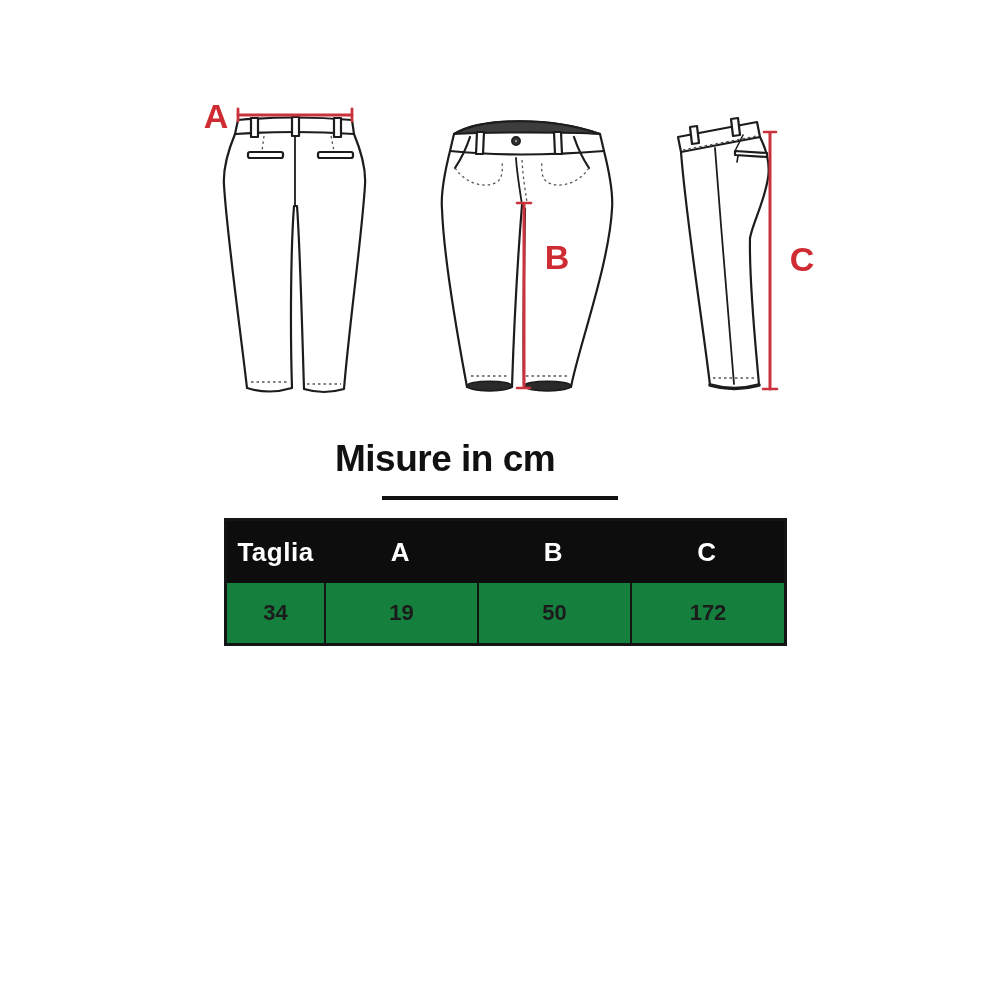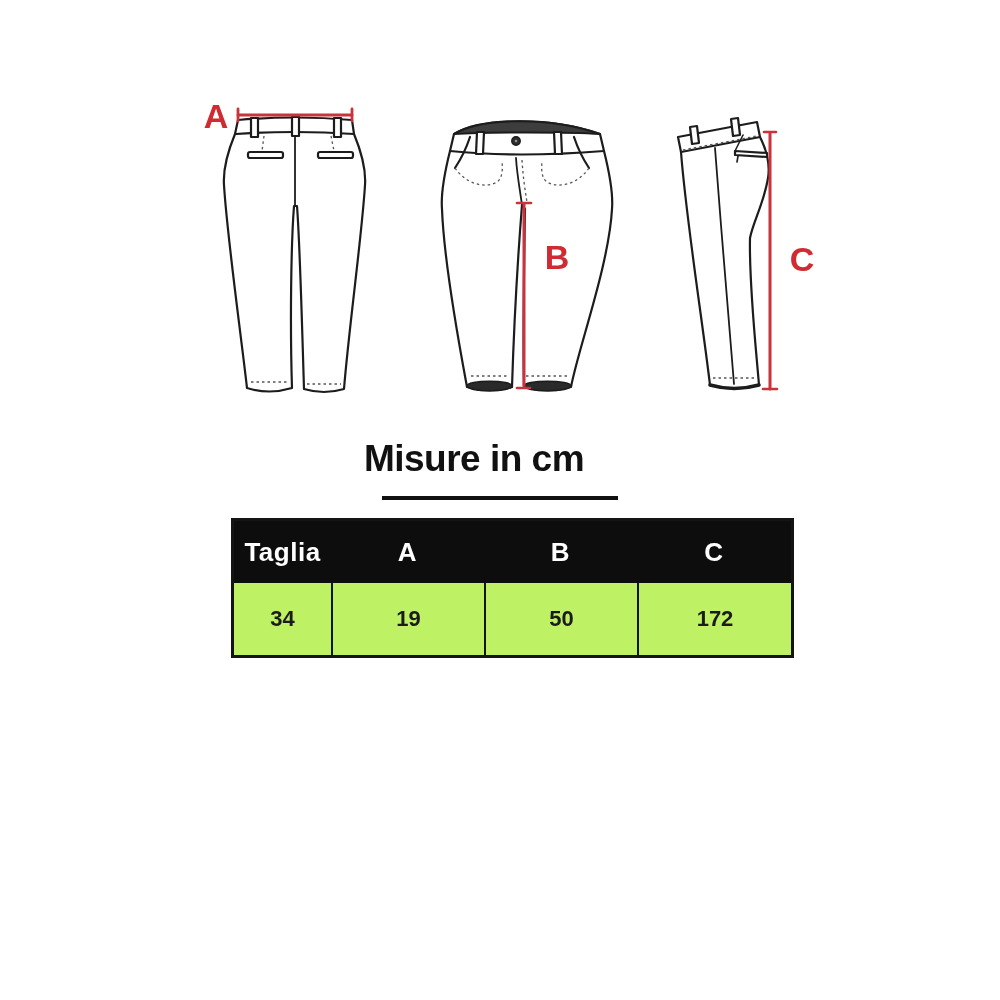--- a/index.html
+++ b/index.html
@@ -13,32 +13,32 @@
   #front-view{left:430px;top:105px;}
   #side-view{left:655px;top:108px;}
   .measure-letter{
     position:absolute;color:#cf2b32;font-weight:800;font-size:34px;line-height:1;
     text-align:center;width:36px;letter-spacing:0;
   }
   #letter-a{left:198px;top:99px;}
   #letter-b{left:539px;top:240px;}
   #letter-c{left:784px;top:242px;}
   .chart-title{
-    position:absolute;left:324px;top:438px;width:300px;text-align:center;
+    position:absolute;left:335px;top:438px;width:300px;
     font-size:37px;font-weight:800;color:#111;letter-spacing:-0.5px;
   }
   .title-underline{
     position:absolute;left:382px;top:496px;width:236px;height:4px;background:#111;
   }
   .size-table{
-    position:absolute;left:231px;top:518px;width:563px;
+    position:absolute;left:224px;top:518px;width:563px;
     border:3px solid #141414;box-sizing:border-box;background:#fff;
   }
   .thead{display:flex;background:#0d0d0d;height:62px;align-items:center;}
-  .trow{display:flex;height:72px;align-items:center;background:#bef264;}
+  .trow{display:flex;height:60px;align-items:center;background:#15803d;}
   .cell{display:flex;align-items:center;justify-content:center;height:100%;box-sizing:border-box;}
   .c0{width:97px;}.c1{width:153px;}.c2{width:153px;}.c3{width:154px;}
   .thead .cell{color:#ffffff;font-weight:800;font-size:26px;letter-spacing:0.5px;}
   .trow .cell{color:#1b1b1b;font-weight:700;font-size:22px;}
   .trow .cell + .cell{border-left:2.5px solid #141414;}
 </style>
 </head>
 <body>
 
 <div class="stage">

